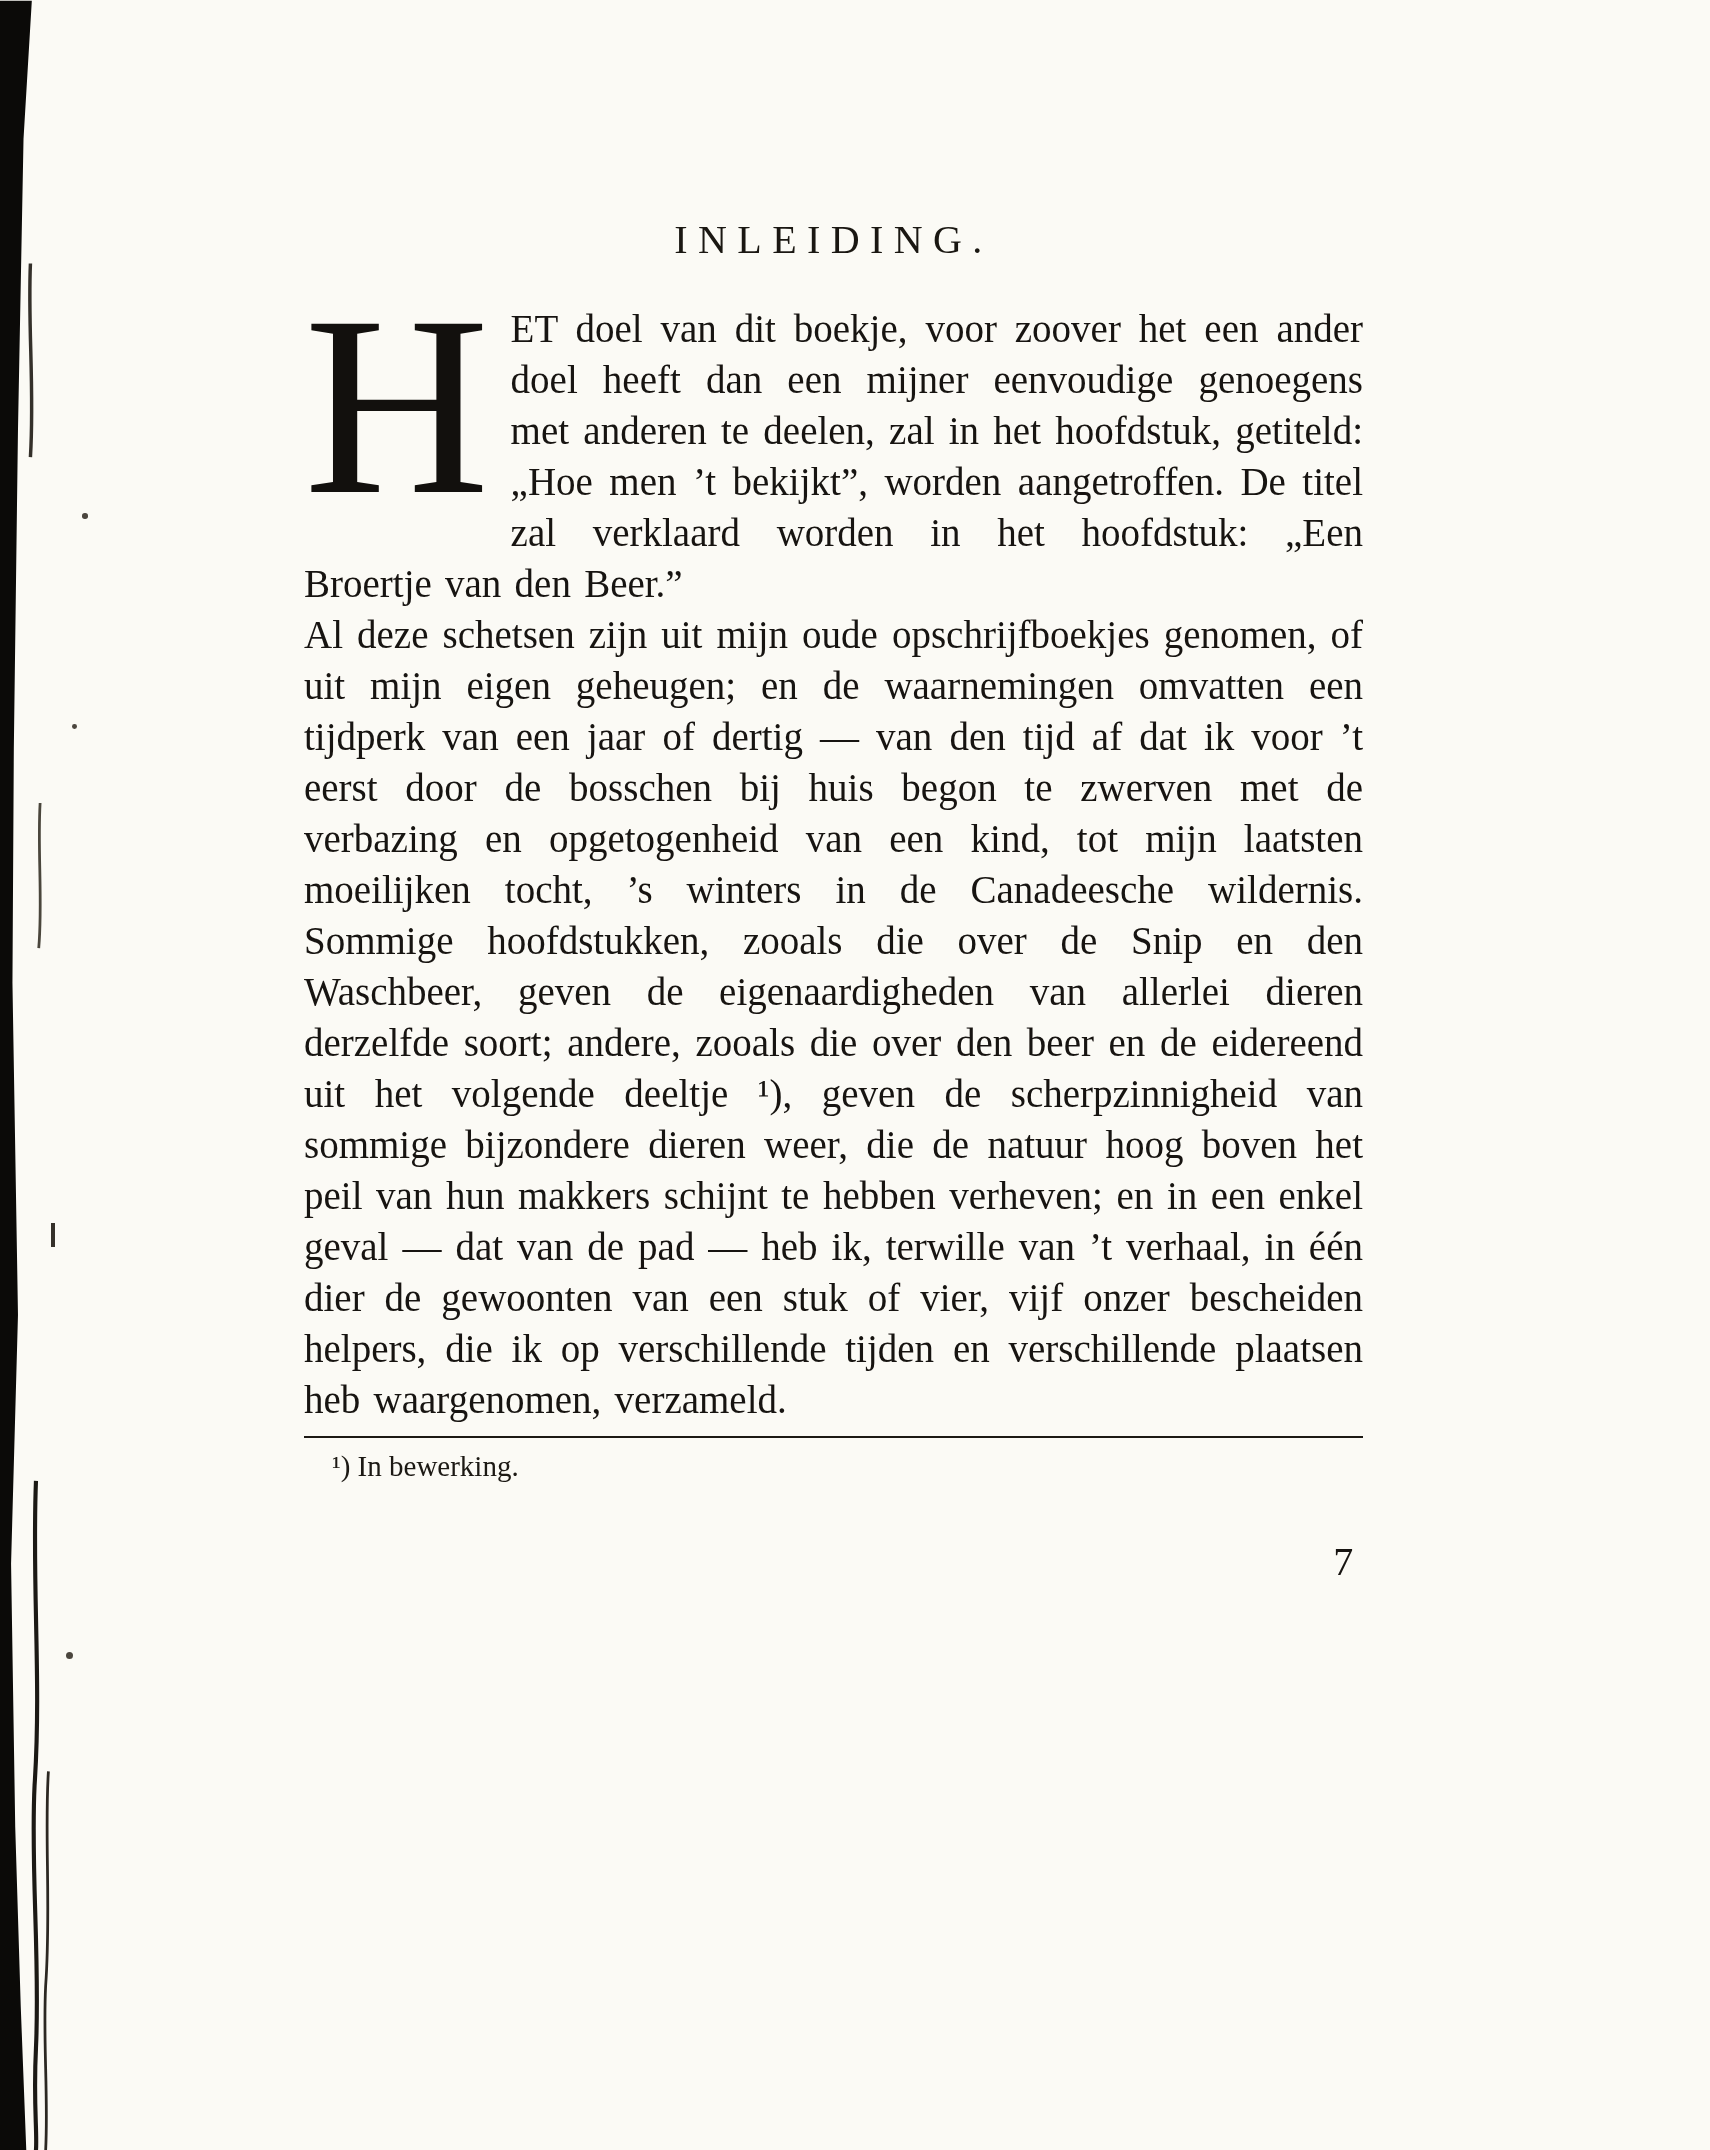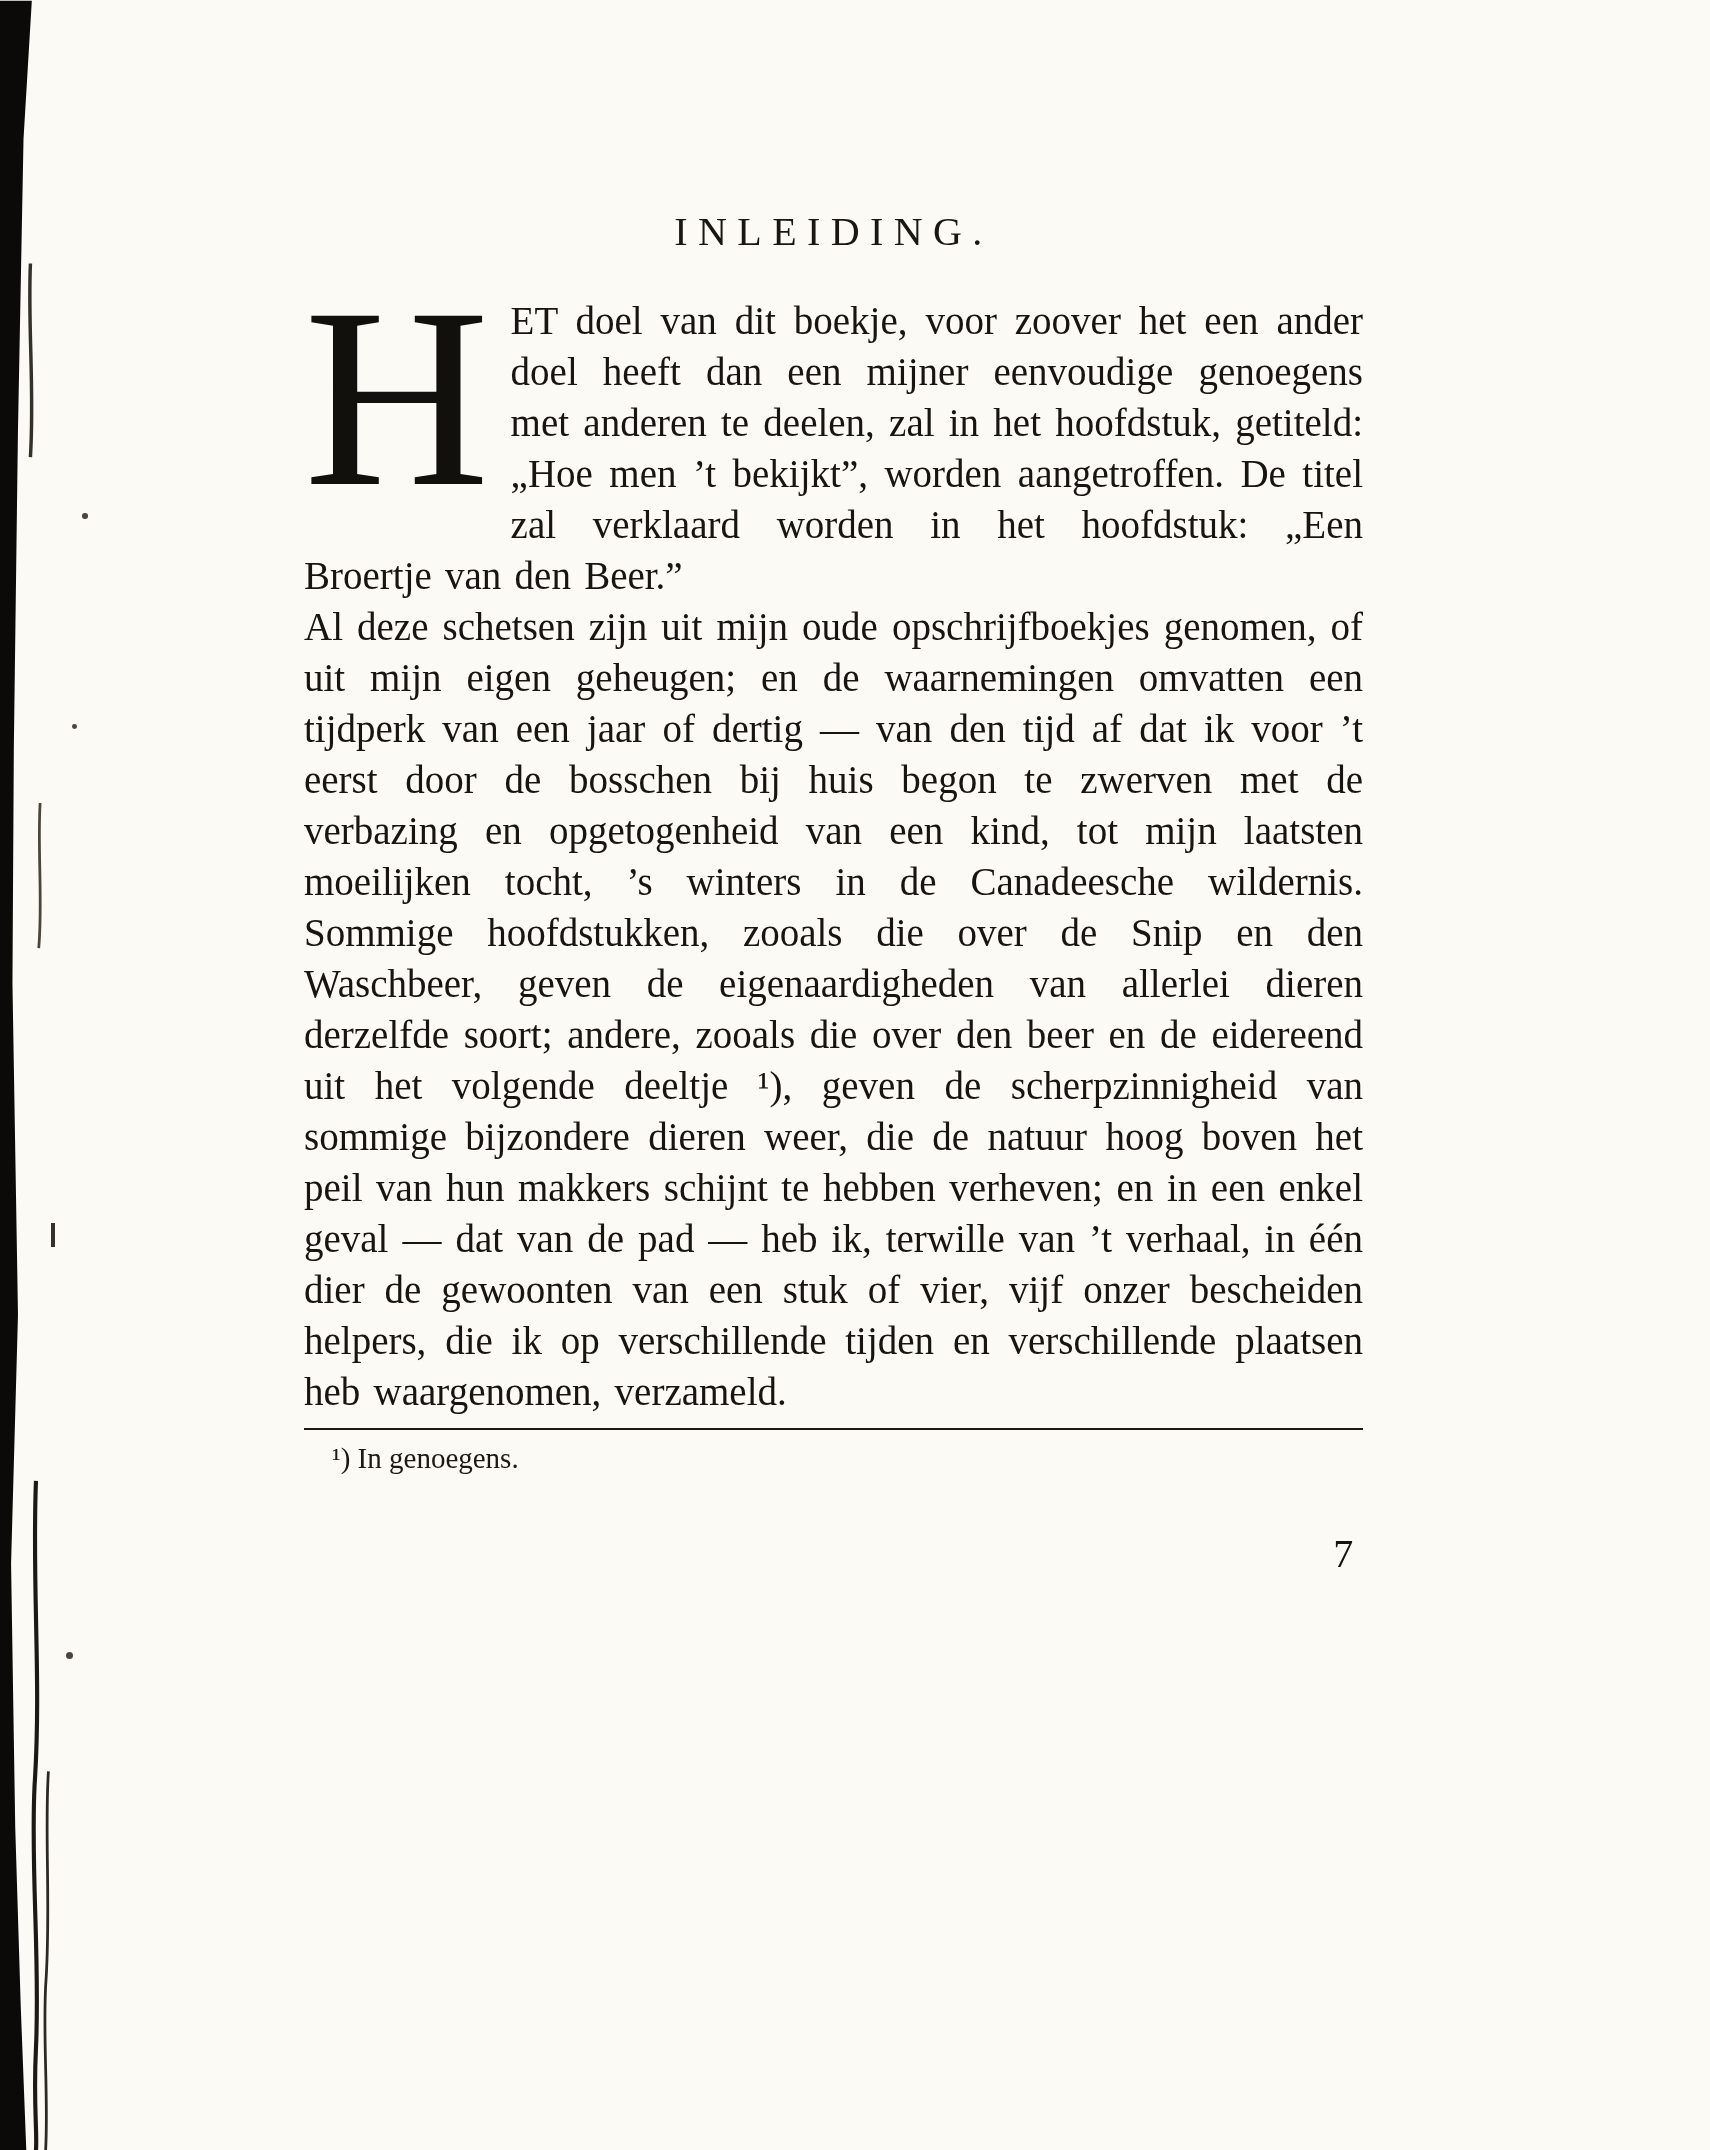--- a/index.html
+++ b/index.html
@@ -36,21 +36,21 @@
   }
 
   .content {
     position: absolute;
     left: 304px;
     top: 208px;
     width: 1059px;
   }
 
   .title {
-    margin: 0 0 40px 0;
+    margin: 8px 0 40px 0;
     font-size: 40px;
     font-weight: normal;
     text-align: center;
     letter-spacing: 10.4px;
     color: #1a1712;
   }
 
   .para {
     margin: 0;
     font-size: 39px;
@@ -113,19 +113,19 @@
   <div class="content">
 
     <h1 class="title">INLEIDING.</h1>
 
     <p class="para"><span class="dropcap">H</span><span>ET doel van dit boekje, voor zoover het een ander doel heeft dan een mijner eenvoudige genoegens met anderen te deelen, zal in het hoofdstuk, getiteld: „Hoe men ’t bekijkt”, worden aangetroffen. De titel zal verklaard worden in het hoofdstuk: „Een Broertje van den Beer.”</span></p>
 
     <p class="para">Al deze schetsen zijn uit mijn oude opschrijfboekjes genomen, of uit mijn eigen geheugen; en de waarnemingen omvatten een tijdperk van een jaar of dertig — van den tijd af dat ik voor ’t eerst door de bosschen bij huis begon te zwerven met de verbazing en opgetogenheid van een kind, tot mijn laatsten moeilijken tocht, ’s winters in de Canadeesche wildernis. Sommige hoofdstukken, zooals die over de Snip en den Waschbeer, geven de eigenaardigheden van allerlei dieren derzelfde soort; andere, zooals die over den beer en de eidereend uit het volgende deeltje ¹), geven de scherpzinnigheid van sommige bijzondere dieren weer, die de natuur hoog boven het peil van hun makkers schijnt te hebben verheven; en in een enkel geval — dat van de pad — heb ik, terwille van ’t verhaal, in één dier de gewoonten van een stuk of vier, vijf onzer bescheiden helpers, die ik op verschillende tijden en verschillende plaatsen heb waargenomen, verzameld.</p>
 
     <div class="footnote-rule"></div>
 
-    <p class="footnote">¹) In genoegens.</p>
+    <p class="footnote">¹) In bewerking.</p>
 
     <div class="page-number">7</div>
 
   </div>
 </div>
 
 
 </body></html>

